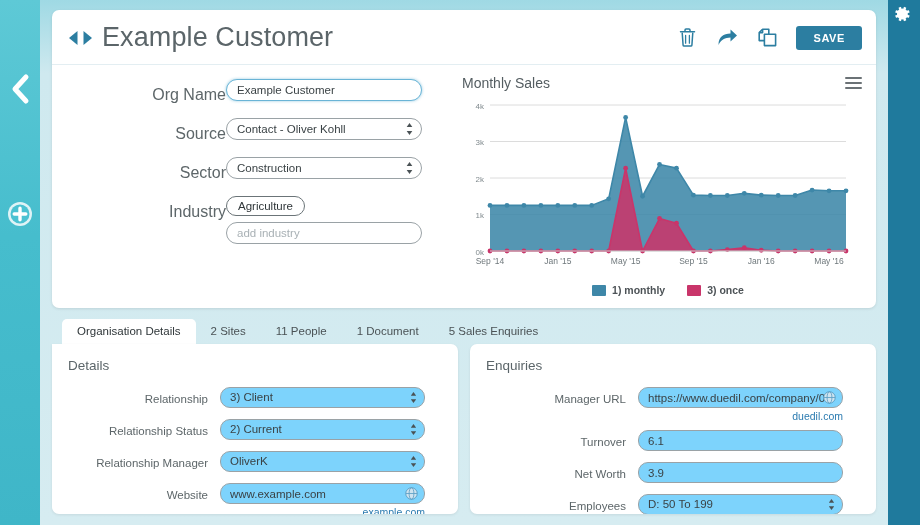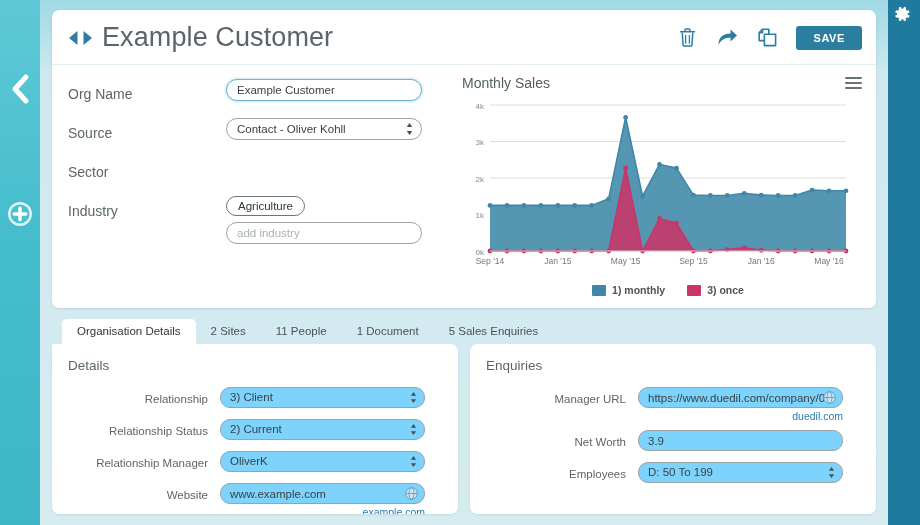--- a/index.html
+++ b/index.html
@@ -142,24 +142,25 @@
 
   
   .frow {
     display: flex;
     align-items: flex-start;
     margin-bottom: 13px;
     min-height: 26px;
   }
   .flabel {
     width: 158px;
-    font-size: 14px;
+    font-size: 16px;
     color: #5d6669;
     padding-top: 7px;
     flex-shrink: 0;
+    text-align: right;
   }
   .fctl { width: 196px; }
 
   .txt-input, .sel-input {
     width: 196px;
     height: 22px;
     border: 1px solid #9aa2a6;
     border-radius: 11px;
     background: #ffffff;
     font-size: 11.5px;
@@ -428,20 +429,31 @@
                 <svg class="spin" viewBox="0 0 7 14">
                   <path d="M3.5 1 L6.3 5 L0.7 5 Z" fill="#4a5255"></path>
                   <path d="M3.5 13 L0.7 9 L6.3 9 Z" fill="#4a5255"></path>
                 </svg>
               </div>
             </div>
           </div>
 
           <div class="frow">
             <div class="flabel">Sector</div>
+            <div class="fctl">
+              <div class="sel-wrap">
+                <select class="sel-input">
+                  <option>Construction</option>
+                </select>
+                <svg class="spin" viewBox="0 0 7 14">
+                  <path d="M3.5 1 L6.3 5 L0.7 5 Z" fill="#4a5255"></path>
+                  <path d="M3.5 13 L0.7 9 L6.3 9 Z" fill="#4a5255"></path>
+                </svg>
+              </div>
+            </div>
           </div>
 
           <div class="frow">
             <div class="flabel">Industry</div>
             <div class="fctl">
               <div class="chip">Agriculture</div>
               <input class="txt-input" type="text" placeholder="add industry" style="">
             </div>
           </div>
 
@@ -588,20 +600,24 @@
         <div id="financials-rows">
             <div class="brow">
               <div class="blabel">Manager URL</div>
               <div class="bctl"><input type="text" class="b-input" value="https://www.duedil.com/company/0164" style=""><svg viewBox="0 0 14 14" class="globe">
                   <circle cx="7" cy="7" r="6.2" fill="#cfe4f0" stroke="#5a9ec4" stroke-width="1"></circle>
                   <ellipse cx="7" cy="7" rx="2.6" ry="6.2" fill="none" stroke="#5a9ec4" stroke-width="0.9"></ellipse>
                   <line x1="0.9" y1="7" x2="13.1" y2="7" stroke="#5a9ec4" stroke-width="0.9"></line>
                 </svg><span class="sublink">duedil.com</span></div>
             </div>
             <div class="brow">
+              <div class="blabel">Turnover</div>
+              <div class="bctl"><input type="text" class="b-input" value="6.1" style=""></div>
+            </div>
+            <div class="brow">
               <div class="blabel">Net Worth</div>
               <div class="bctl"><input type="text" class="b-input" value="3.9" style=""></div>
             </div>
             <div class="brow">
               <div class="blabel">Employees</div>
               <div class="bctl"><select class="b-select"><option>D: 50 To 199</option></select><svg viewBox="0 0 7 13" class="b-spin">
                   <path d="M3.5 1 L6.2 4.7 L0.8 4.7 Z" fill="#4a5255"></path>
                   <path d="M3.5 12 L0.8 8.3 L6.2 8.3 Z" fill="#4a5255"></path>
                 </svg></div>
             </div>

